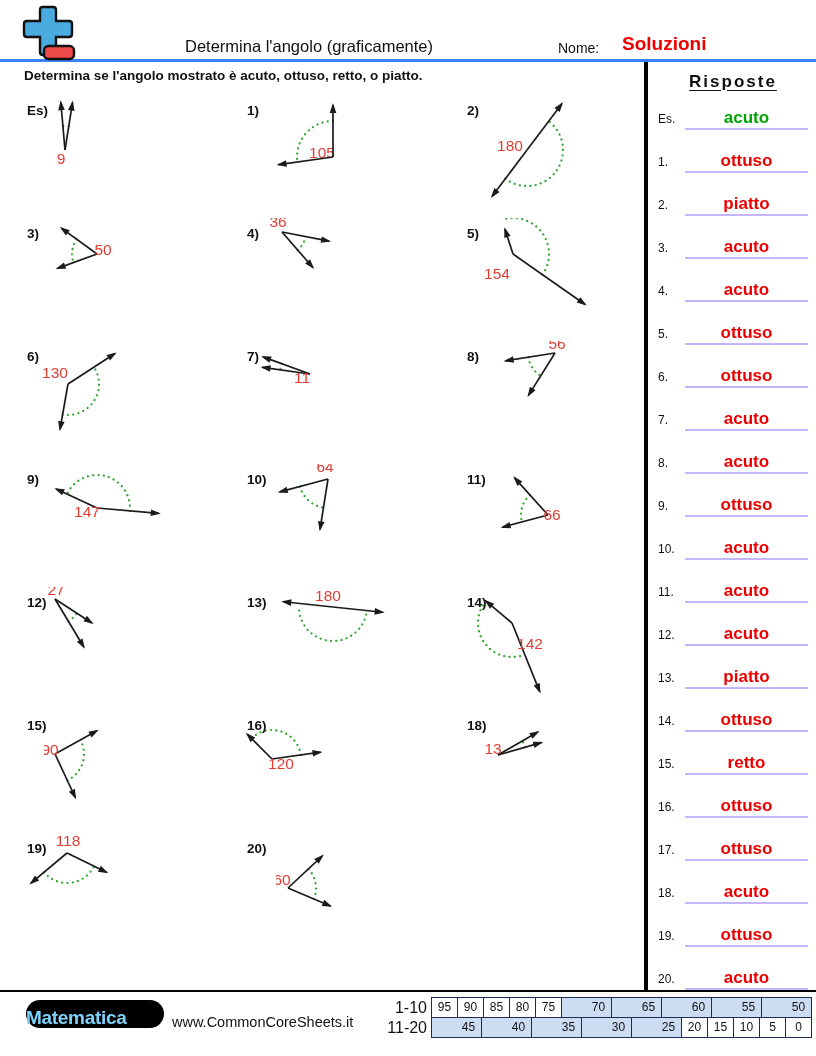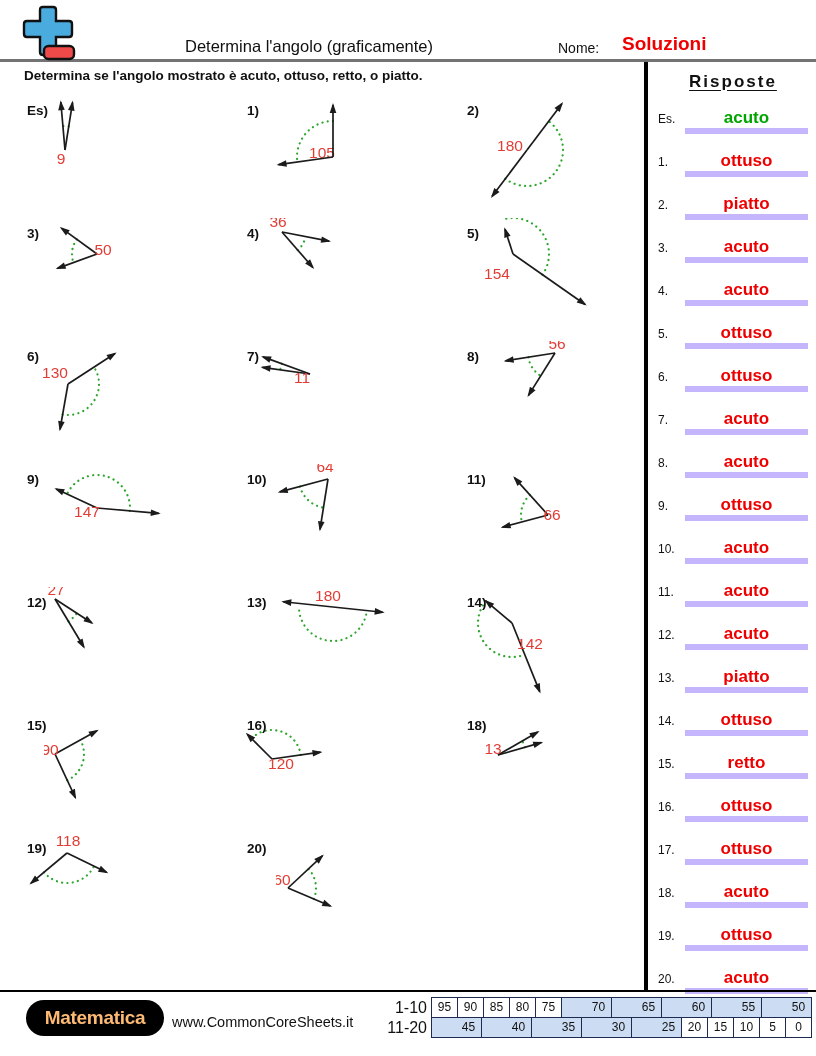--- a/index.html
+++ b/index.html
@@ -1,19 +1,19 @@
 <!DOCTYPE html>
 <html><head>
 <meta charset="utf-8">
 <style>
   html,body{margin:0;padding:0;background:#888;}
   .page{position:relative;width:816px;height:1056px;background:#fff;margin:0 auto;
         font-family:"Liberation Sans",sans-serif;color:#111;overflow:hidden;}
   
-  .header{position:absolute;left:0;top:0;width:100%;height:62px;border-bottom:3px solid #737373;box-sizing:border-box;}
+  .header{position:absolute;left:0;top:0;width:100%;height:62px;border-bottom:3px solid #3b82f6;box-sizing:border-box;}
   .logo{position:absolute;left:18px;top:5px;}
   .title{position:absolute;left:185px;top:37px;font-size:16.5px;color:#101010;}
   .name-label{position:absolute;left:558px;top:40px;font-size:14px;}
   .name-value{position:absolute;left:622px;top:33px;font-size:19px;font-weight:bold;color:var(--ansred);}
   .instruction{position:absolute;left:24px;top:68px;font-size:13.5px;font-weight:bold;}
   
   .divider{position:absolute;left:644px;top:62px;height:928px;width:4px;box-sizing:border-box;
            border-left:2px solid #000;border-right:2px solid #000;}
   
   .problems{position:absolute;left:25px;top:95px;width:615px;display:grid;
@@ -21,26 +21,26 @@
   .problem{position:relative;}
   .plabel{position:absolute;left:2px;top:8px;font-size:13.5px;font-weight:bold;z-index:2;}
   .problem svg{position:absolute;left:0;top:0;overflow:hidden;}
   svg text{font-family:"Liberation Sans",sans-serif;}
   
   .answers{position:absolute;left:650px;top:62px;width:166px;height:928px;}
   .answers-title{margin-top:10px;text-align:center;font-size:17px;font-weight:bold;
                  letter-spacing:2px;text-decoration:underline;text-underline-offset:3px;}
   .ans-row{position:absolute;left:8px;width:150px;display:flex;align-items:baseline;}
   .ans-num{width:27px;font-size:12px;flex:none;}
-  .ans-line{flex:1;border-bottom:6px solid #c4b5fd;text-align:center;font-weight:bold;
+  .ans-line{flex:1;border-bottom:2px solid #c4b5fd;text-align:center;font-weight:bold;
             font-size:17px;padding-bottom:1px;line-height:19px;}
   
   .footer{position:absolute;left:0;bottom:0;width:100%;height:66px;border-top:2.5px solid #000;box-sizing:border-box;}
-  .brand{position:absolute;left:26px;top:8px;width:138px;height:36px;background:#000;border-radius:18px;
-         color:#fdba74;font-weight:bold;font-size:19px;text-align:center;line-height:36px;letter-spacing:-0.3px;}
+  .brand{position:absolute;left:26px;top:8px;width:138px;height:28px;background:#000;border-radius:18px;
+         color:#7dd3fc;font-weight:bold;font-size:19px;text-align:left;line-height:36px;letter-spacing:-0.3px;}
   .site{position:absolute;left:172px;top:22px;font-size:14.5px;}
   .pagenum{position:absolute;left:436px;top:3px;font-size:30px;}
   .grade{position:absolute;right:4px;top:5px;font-size:12px;}
   .grade-row{display:flex;}
   .grade-row + .grade-row{margin-top:-1px;}
   .grade-label{width:40px;text-align:right;padding-right:5px;line-height:21px;font-size:16px;}
   .grade-cell{width:25px;height:19px;border:1px solid #1d2b50;margin-left:-1px;text-align:center;
               line-height:19px;background:#fff;}
   .grade-cell.hl{background:var(--hl);padding-left:24px;}
 </style>

